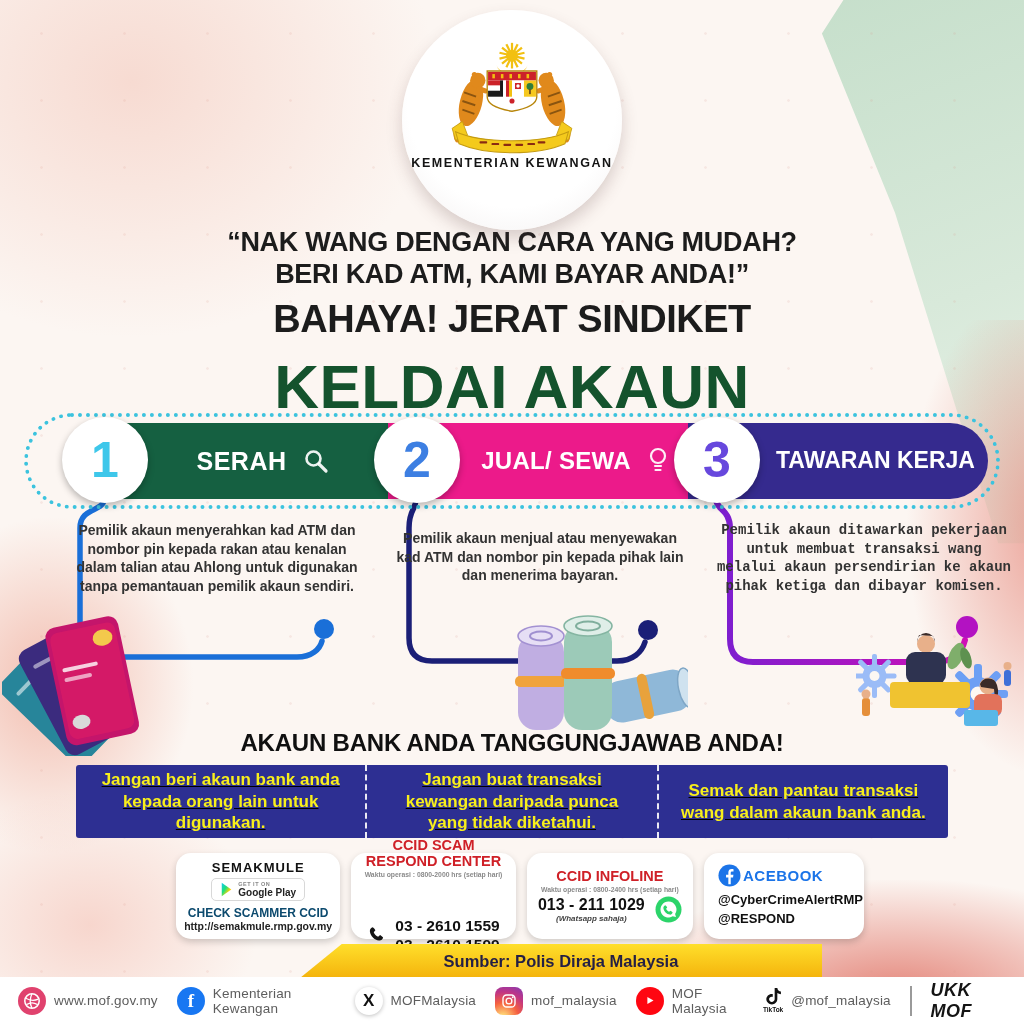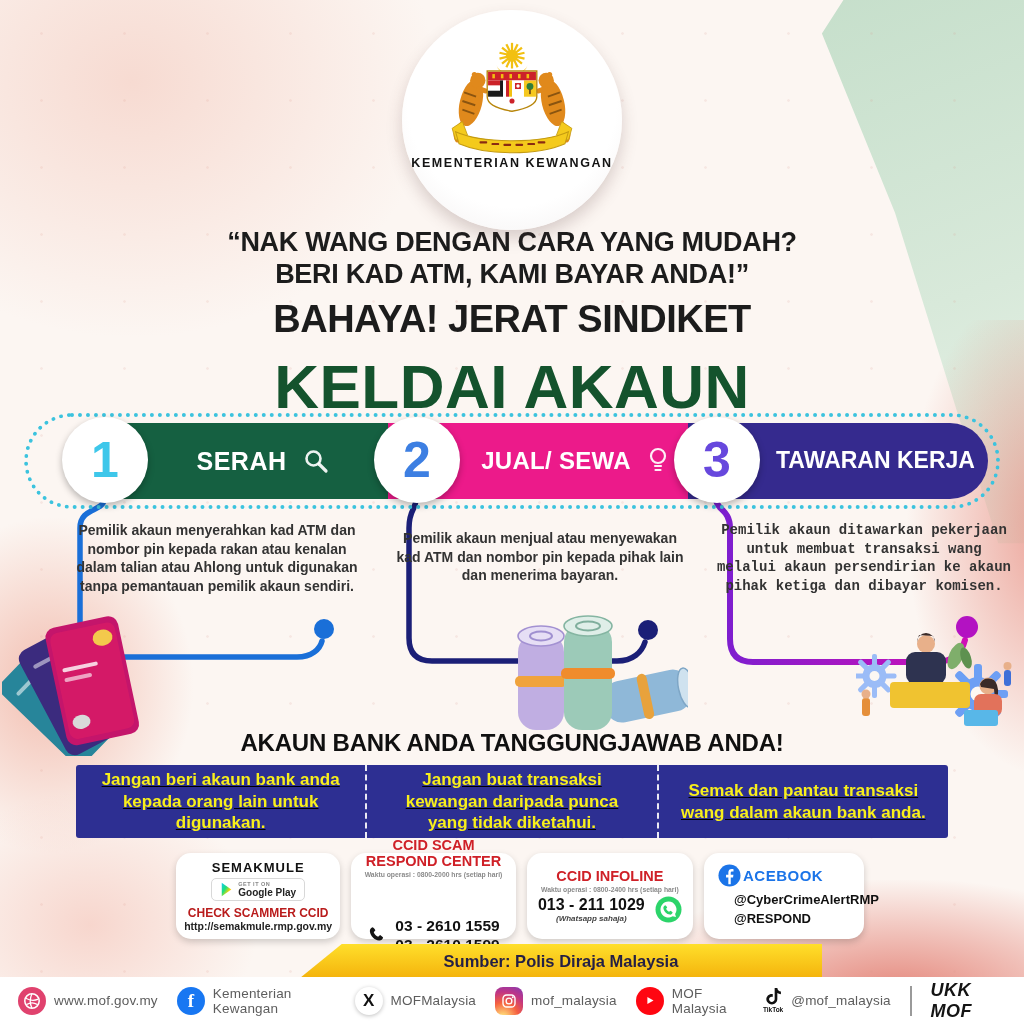--- a/index.html
+++ b/index.html
@@ -83,32 +83,32 @@
     padding:7px 8px;display:flex;flex-direction:column;align-items:center;justify-content:center;}
   .card-semakmule{width:166px;}
   .card-respond{width:166px;}
   .card-infoline{width:168px;}
   .card-facebook{width:160px;align-items:flex-start;padding-left:14px;}
   .sm-title{font-size:13px;font-weight:900;letter-spacing:1px;color:#111;}
   .play-badge{margin:3px 0;display:flex;align-items:center;gap:5px;background:#fff;
     border:1px solid #d8d8d8;border-radius:5px;padding:2px 8px;}
   .play-text small{display:block;font-size:5.5px;color:#888;letter-spacing:.5px;font-weight:700;}
   .play-text b{display:block;font-size:10px;color:#222;font-weight:700;line-height:1.1;}
-  .check-line{font-size:12px;font-weight:800;color:#b91c1c;margin-top:2px;}
+  .check-line{font-size:12px;font-weight:800;color:#0c4a6e;margin-top:2px;}
   .url-line{font-size:10.5px;font-weight:700;color:#222;}
   .red-title{font-size:14.5px;font-weight:900;color:#cf2027;line-height:1.08;text-align:center;}
   .hours{font-size:6.8px;font-weight:600;color:#8a8a8a;margin:2px 0 3px;}
   .phones{display:flex;align-items:center;gap:7px;margin-top:36px;}
   .phone-nums{font-size:15.5px;font-weight:800;color:#111;line-height:1.18;}
   .infoline-num{font-size:16px;font-weight:800;color:#111;line-height:1;}
   .wa-row{display:flex;align-items:center;gap:10px;}
   .wa-note{font-size:8px;font-style:italic;font-weight:600;color:#444;margin-top:1px;}
   .fb-row{display:flex;align-items:center;gap:2px;margin-bottom:4px;}
   .fb-word{font-size:15px;font-weight:900;color:#1b74e8;letter-spacing:.5px;}
-  .fb-handle{font-size:13px;font-weight:800;color:#101010;line-height:1.4;margin-left:16px;}
+  .fb-handle{font-size:13px;font-weight:800;color:#101010;line-height:1.4;}
 
   
   .source-ribbon{position:absolute;left:300px;top:944px;width:522px;height:34px;z-index:4;
     background:linear-gradient(180deg,#ffdf2b,#f4b30c);
     clip-path:polygon(8% 0,100% 0,100% 100%,0 100%);
     display:flex;align-items:center;justify-content:center;
     font-size:16.5px;font-weight:800;color:#241f45;}
 
   
   .footer{position:absolute;left:0;bottom:0;width:100%;height:47px;background:#fff;z-index:6;

